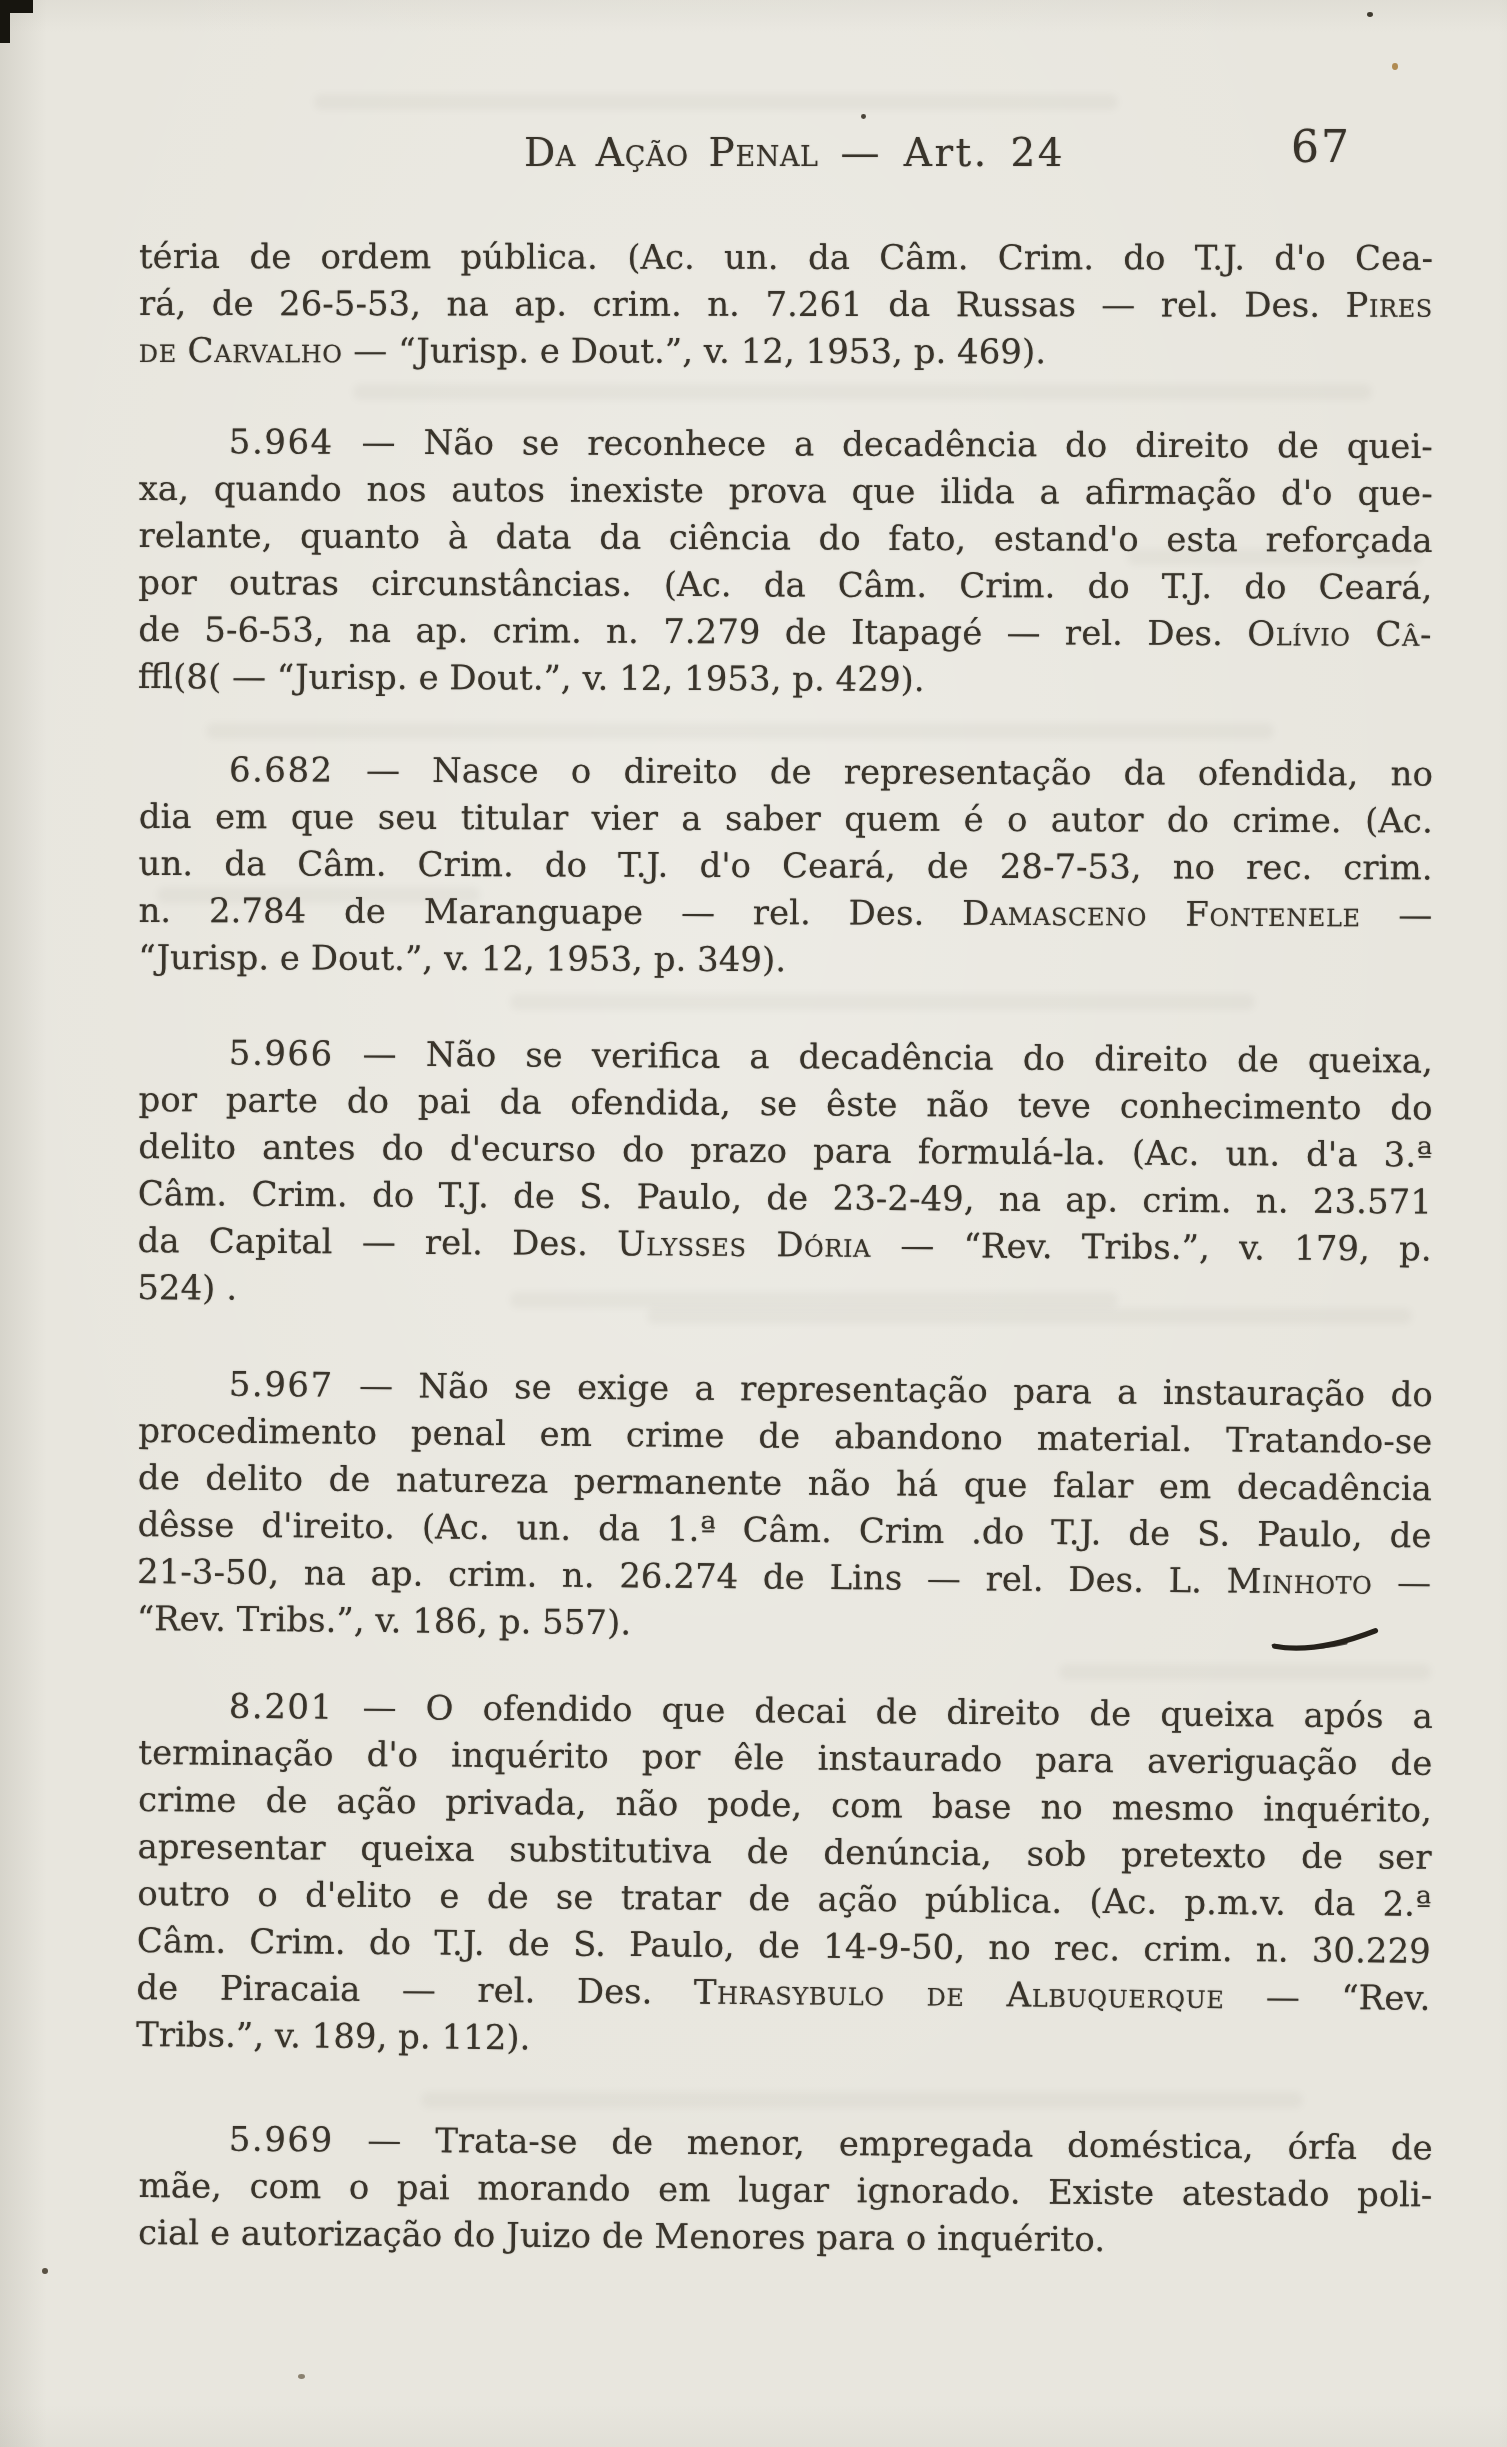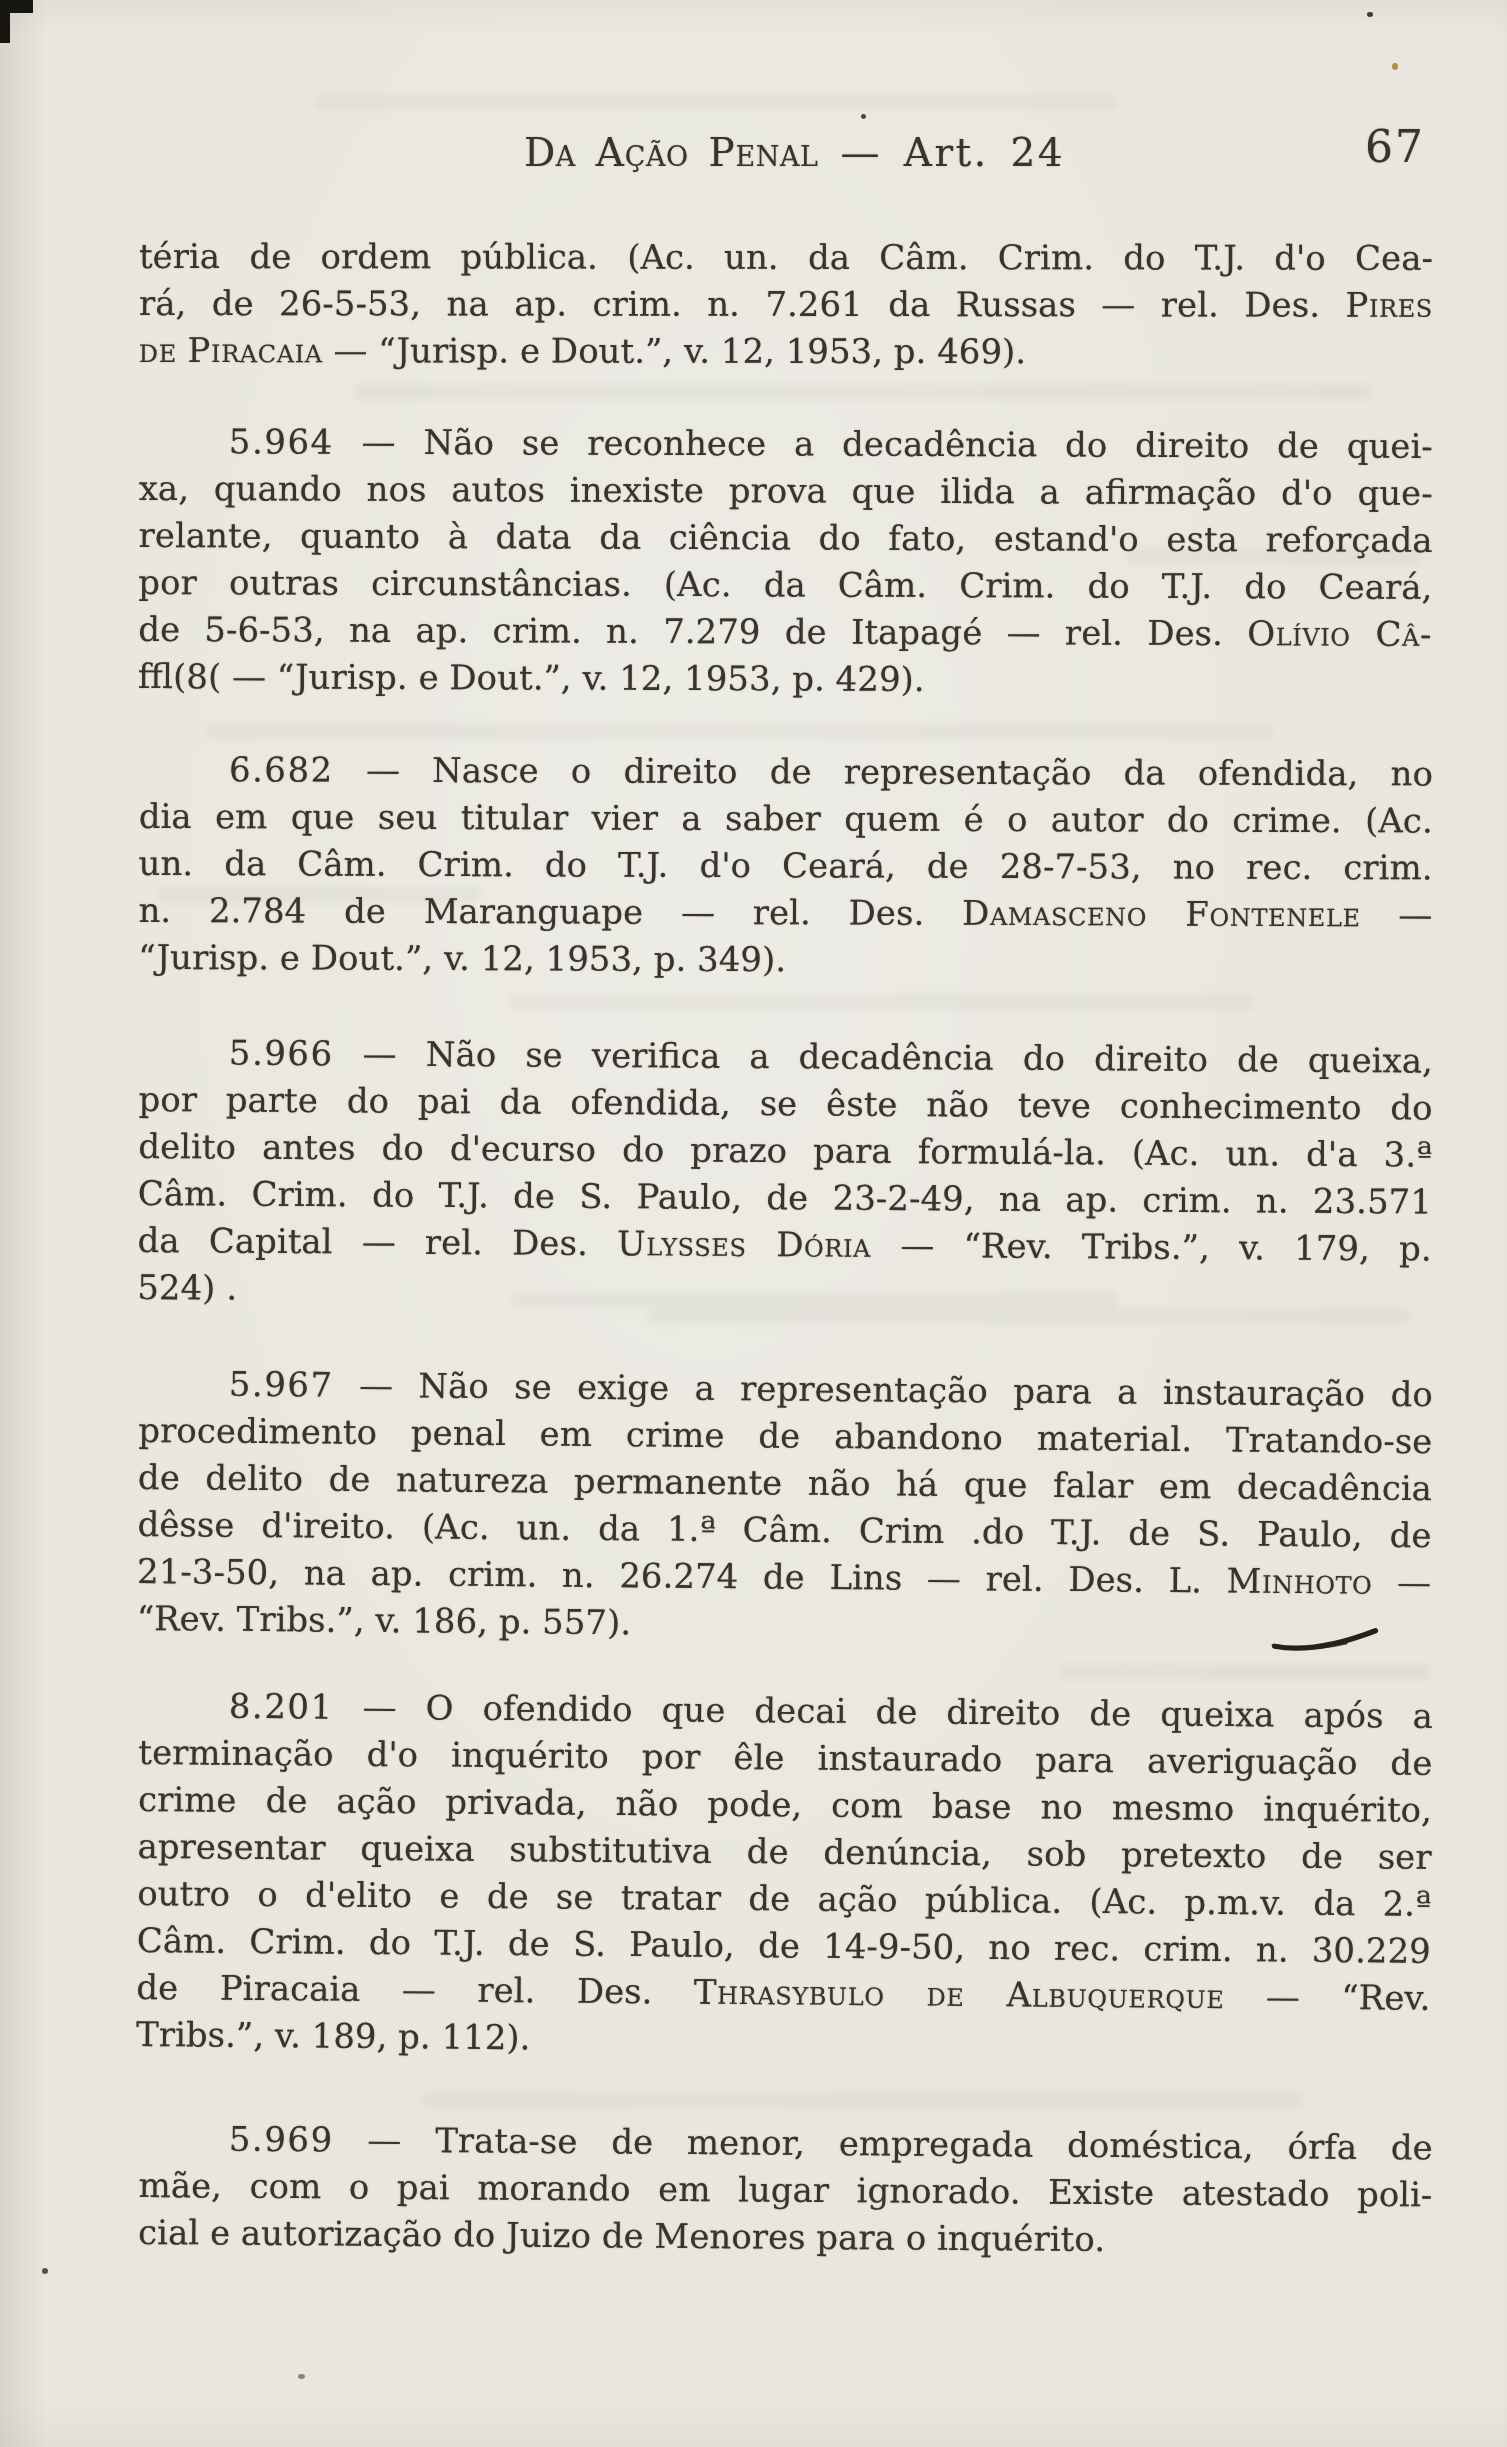--- a/index.html
+++ b/index.html
@@ -34,21 +34,21 @@
   .header-title {
     position: absolute;
     top: 131px; left: 524px;
     font-size: 39px; line-height: 43px;
     letter-spacing: 2.5px; word-spacing: 6.9px;
     white-space: nowrap;
     text-shadow: 0 0 1.2px rgba(57,52,43,0.5);
   }
   .page-number {
     position: absolute;
-    top: 123px; left: 1365px;
+    top: 123px; left: 1291px;
     font-size: 44px; line-height: 47px;
     letter-spacing: 2px;
     text-shadow: 0 0 1.2px rgba(57,52,43,0.5);
   }
 
   
   .para {
     position: absolute;
     left: 139px;
     width: 1294px;
@@ -127,21 +127,21 @@
 
   <div class="header">
     <span id="header-title" class="header-title"><span class="sc ">Da Ação Penal</span><span class=""> — Art. 24</span></span>
     <span class="page-number">67</span>
   </div>
 
   <div id="text-block">
       <div class="para p0">
         <div class="line j"><span class="">téria de ordem pública. (Ac. un. da Câm. Crim. do T.J. d'o Cea-</span></div>
         <div class="line j"><span class="">rá, de 26-5-53, na ap. crim. n. 7.261 da Russas — rel. Des. </span><span class="sc ">Pires</span></div>
-        <div class="line last"><span class="sc ">de</span><span class=""> </span><span class="sc ">Piracaia</span><span class=""> — “Jurisp. e Dout.”, v. 12, 1953, p. 469).</span></div>
+        <div class="line last"><span class="sc ">de</span><span class=""> </span><span class="sc ">Carvalho</span><span class=""> — “Jurisp. e Dout.”, v. 12, 1953, p. 469).</span></div>
       </div>
       <div class="para p1">
         <div class="line j indent"><span class="num">5.964</span><span class=""> — Não se reconhece a decadência do direito de quei-</span></div>
         <div class="line j"><span class="">xa, quando nos autos inexiste prova que ilida a afirmação d'o que-</span></div>
         <div class="line j"><span class="">relante, quanto à data da ciência do fato, estand'o esta reforçada</span></div>
         <div class="line j"><span class="">por outras circunstâncias. (Ac. da Câm. Crim. do T.J. do Ceará,</span></div>
         <div class="line j"><span class="">de 5-6-53, na ap. crim. n. 7.279 de Itapagé — rel. Des. </span><span class="sc ">Olívio Câ-</span></div>
         <div class="line last"><span class="">ffl(8( — “Jurisp. e Dout.”, v. 12, 1953, p. 429).</span></div>
       </div>
       <div class="para p2">

